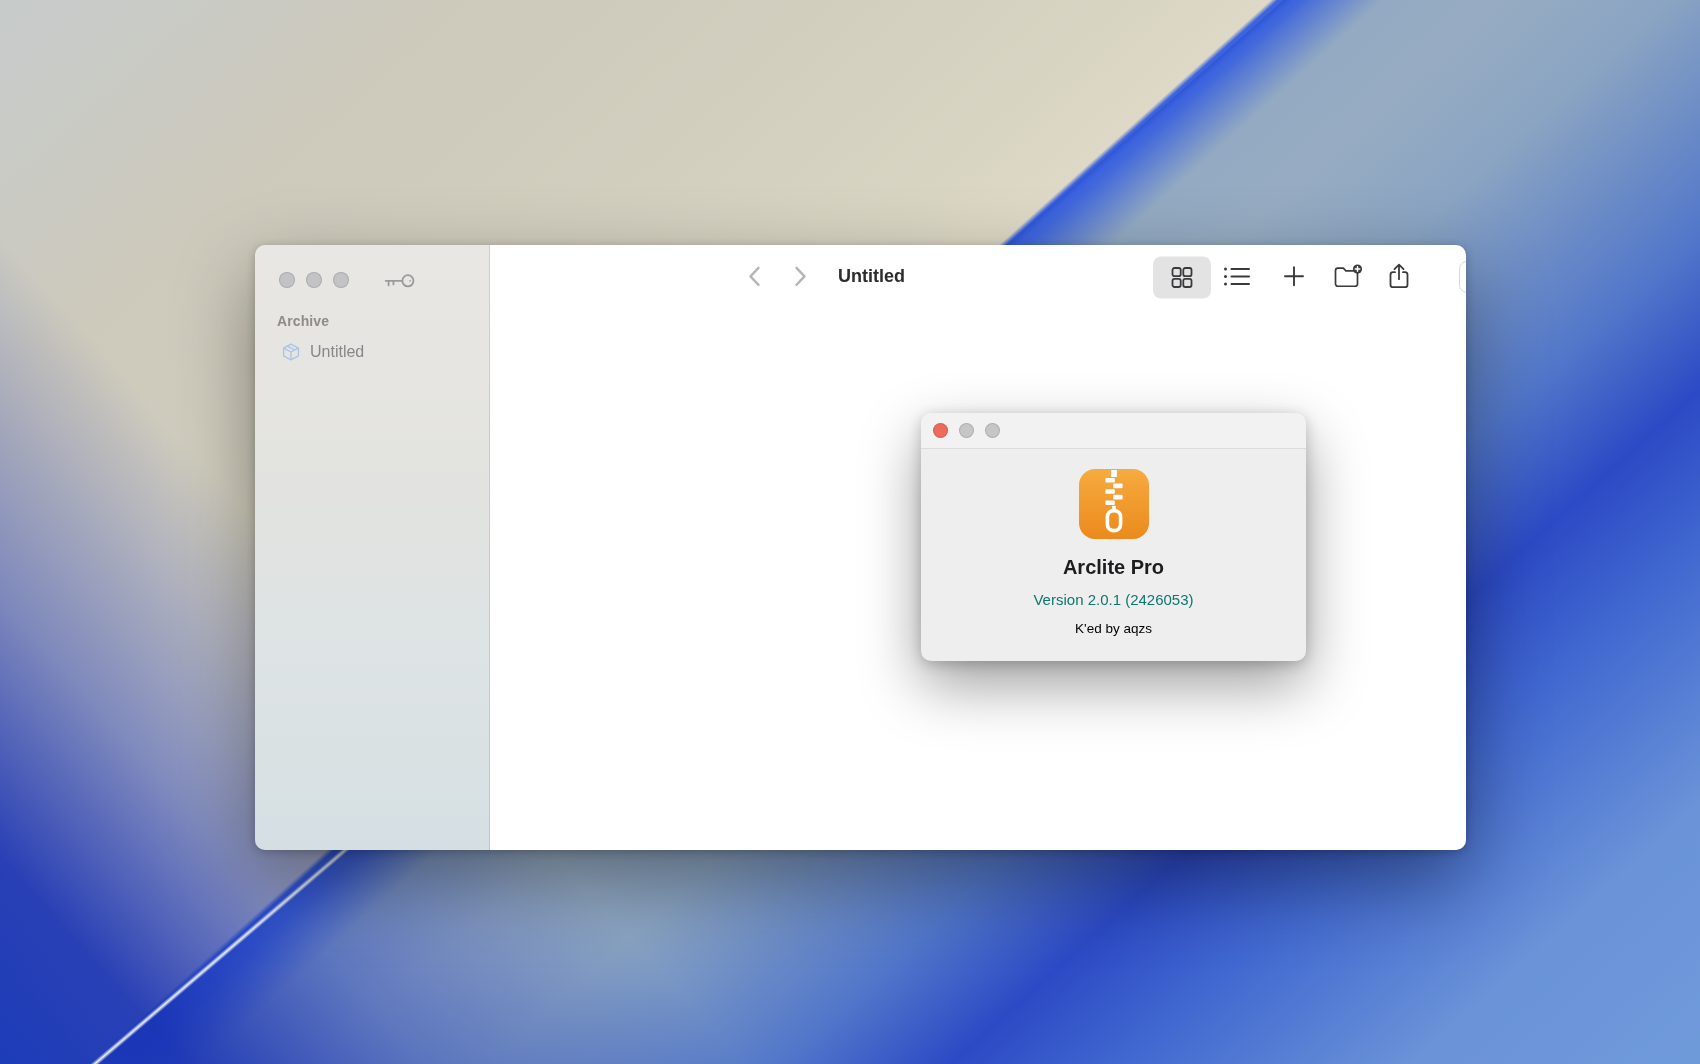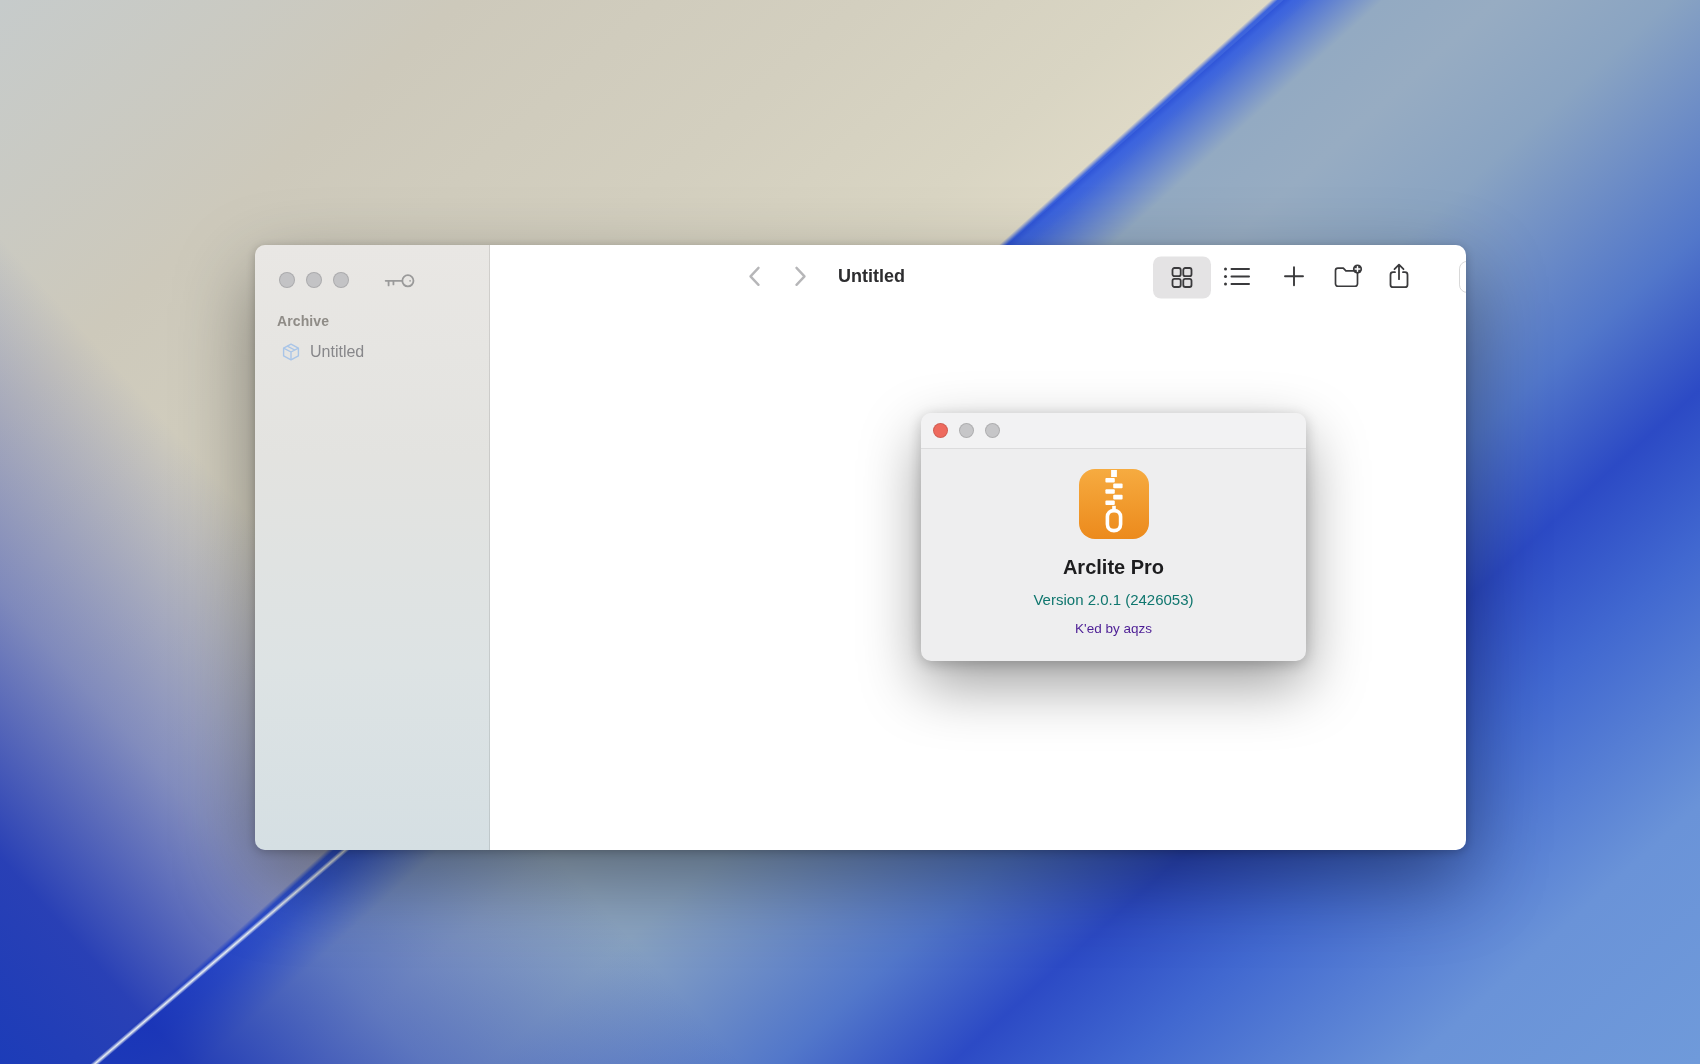--- a/index.html
+++ b/index.html
@@ -64,21 +64,21 @@
     border-radius:10px; background:#eeeeef; overflow:hidden;
     box-shadow:0 24px 60px rgba(0,0,0,0.38), 0 3px 14px rgba(0,0,0,0.20); }
   .dlg-titlebar { height:36px; background:#f2f2f3; border-bottom:1px solid #dcdcdd;
     display:flex; align-items:center; padding-left:12px; gap:11px; }
   .dlg-tl { width:15px; height:15px; border-radius:50%; border:1px solid rgba(0,0,0,0.12); }
   .dlg-tl.red { background:#ee6a5e; } .dlg-tl.gray { background:#c6c6c8; }
   .dlg-body { display:flex; flex-direction:column; align-items:center; }
   .app-icon { margin-top:19px; width:72px; height:72px; }
   .app-name { margin-top:16px; font-size:20px; font-weight:700; color:#1d1d1f; }
   .app-version { margin-top:12px; font-size:15px; color:#0f766e; }
-  .app-credit { margin-top:13px; font-size:13.5px; color:#4c1d95; }
+  .app-credit { margin-top:13px; font-size:13.5px; color:#000000; }
 </style>
 </head>
 <body>
 
 <div class="wallpaper">
   <div class="wp-base"></div>
   <div class="wp-dark-corner"></div>
   <div class="wp-blue-streak"></div>
   <div class="wp-white-line"></div>
 </div>

